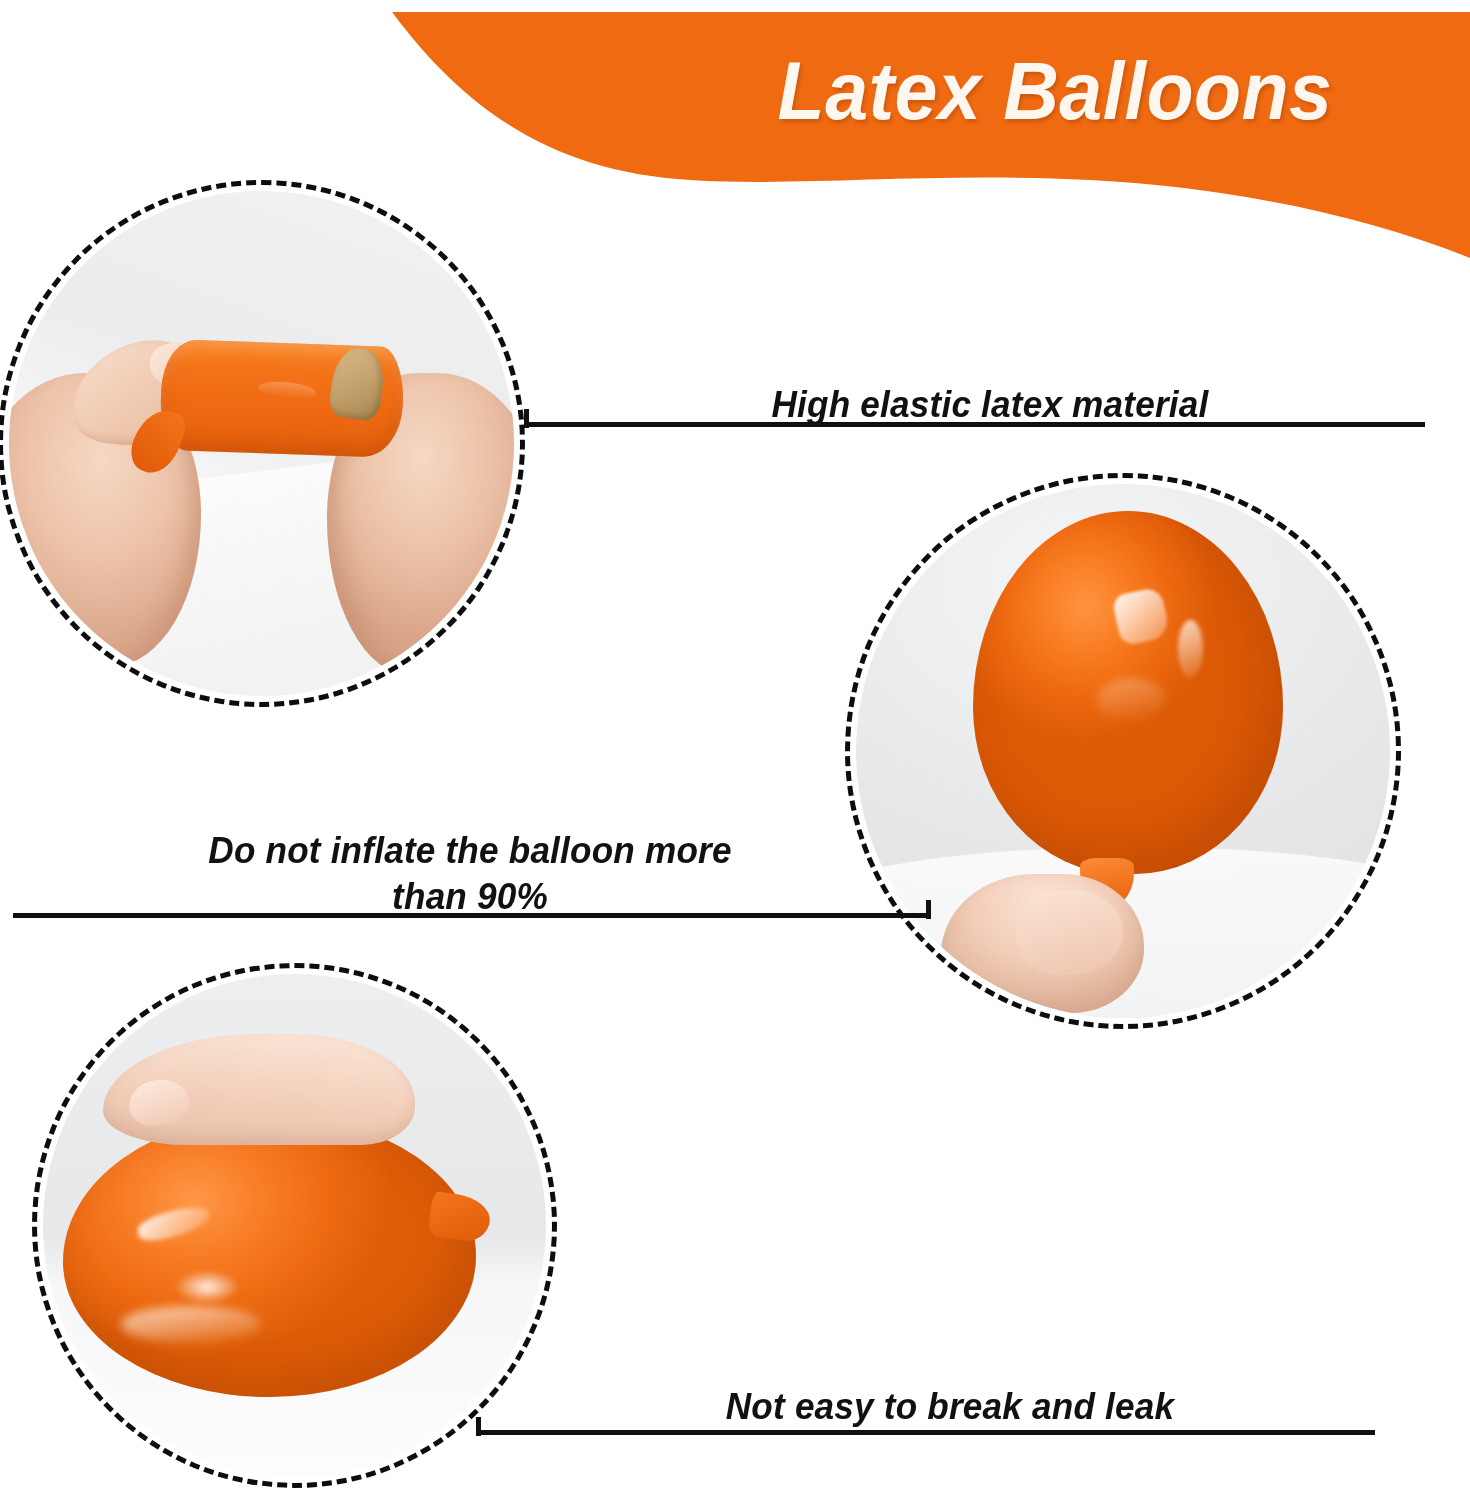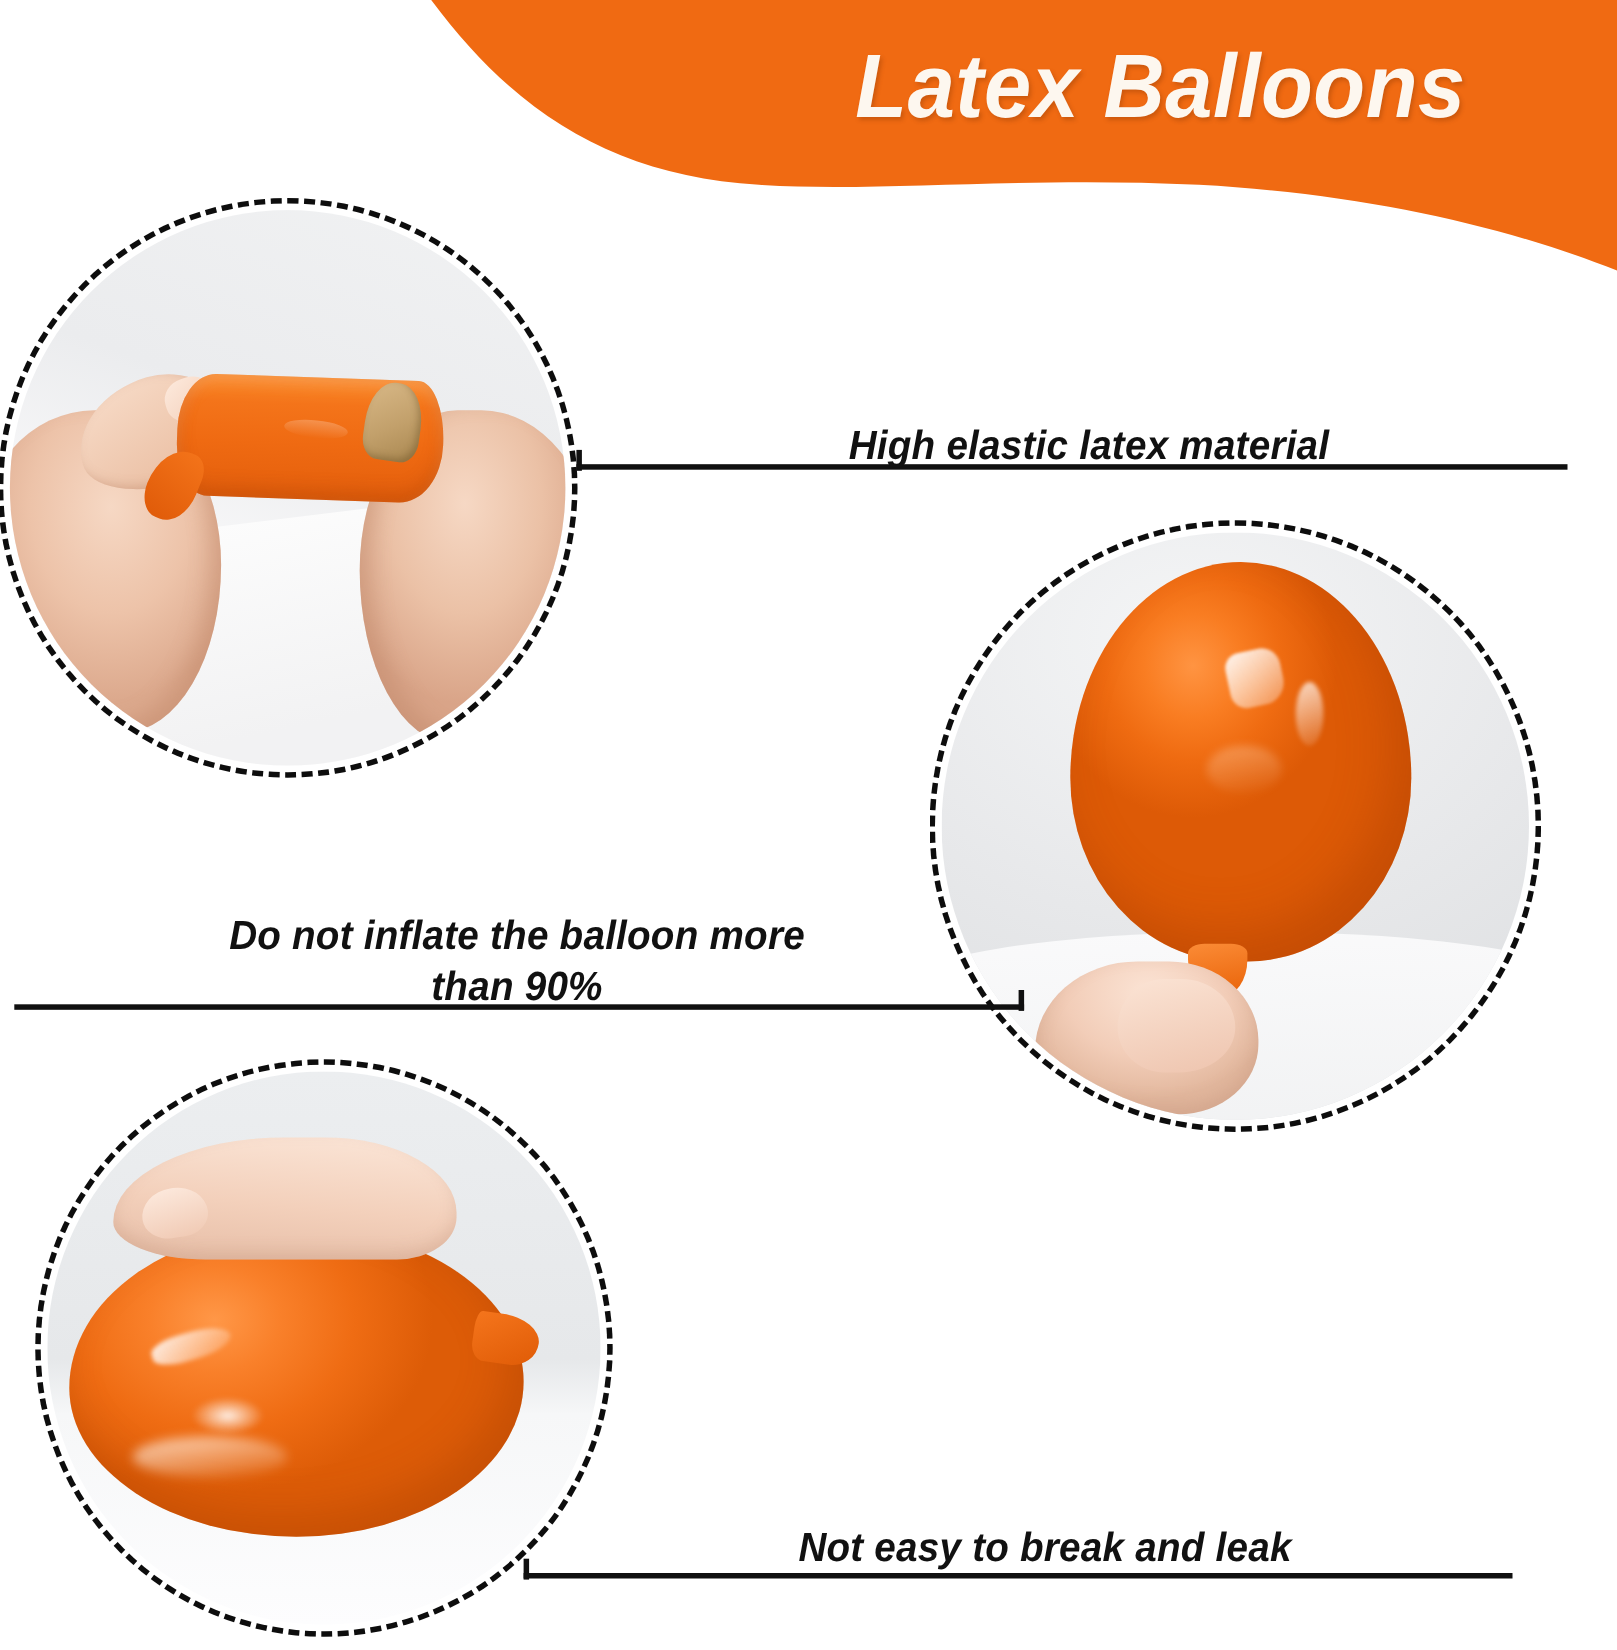--- a/index.html
+++ b/index.html
@@ -13,21 +13,21 @@
     width: 1470px;
     height: 1500px;
     background: #ffffff;
     overflow: hidden;
     font-family: "Liberation Sans", "DejaVu Sans", sans-serif;
   }
 
   
   #header-banner {
     position: absolute;
-    left: 0; top: 0;
+    left: 0; top: 12px;
     width: 1470px;
     height: 270px;
     pointer-events: none;
   }
   #banner-title {
     position: absolute;
     left: 690px;
     top: 36px;
     width: 730px;
     text-align: center;

